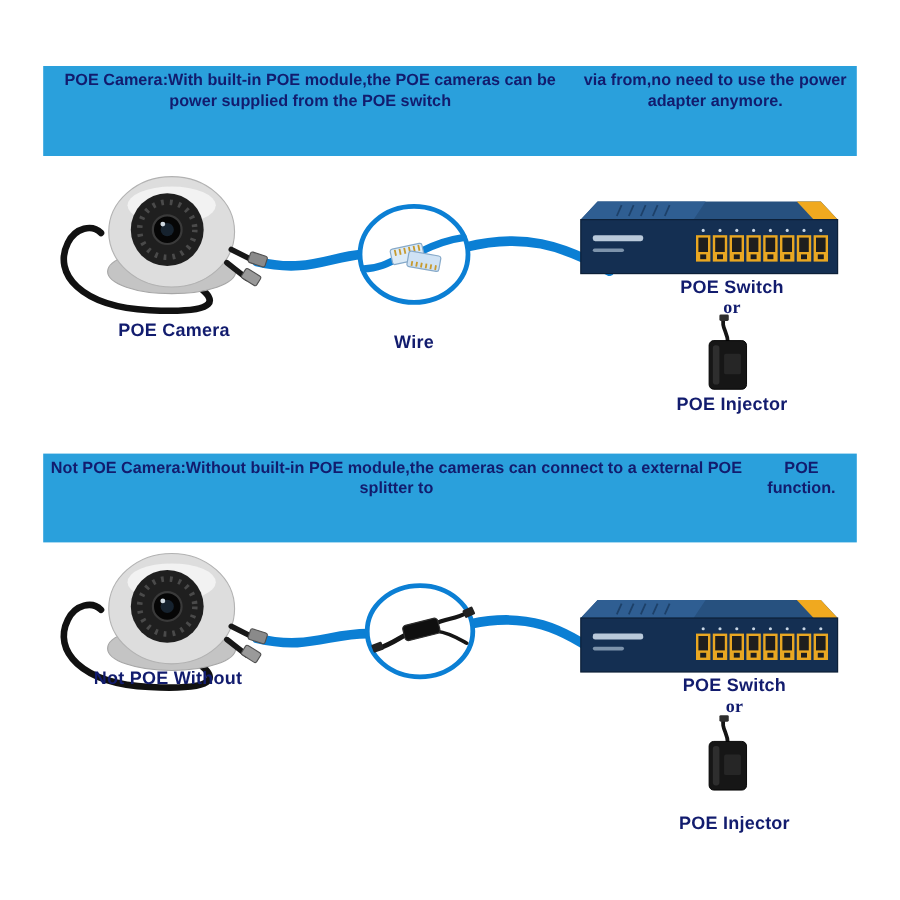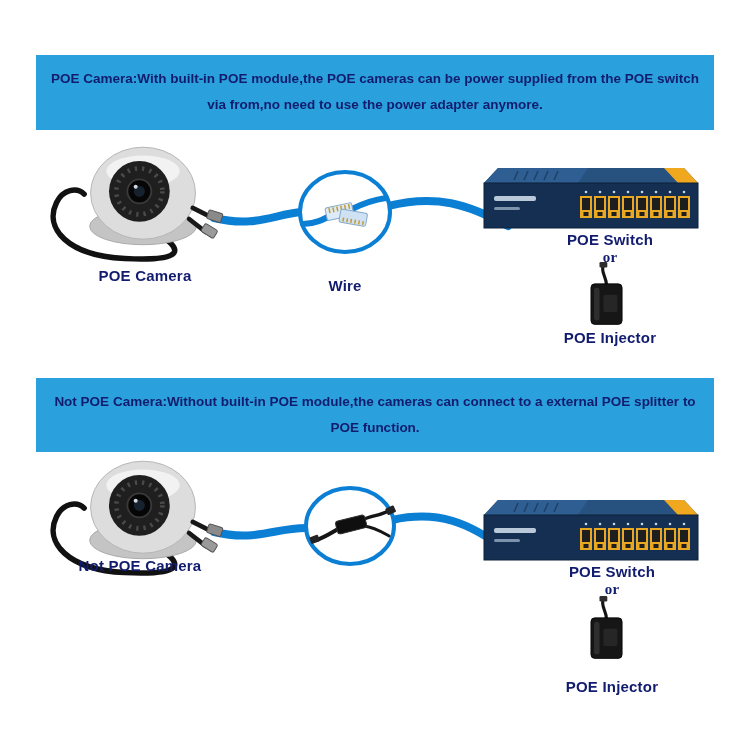--- a/index.html
+++ b/index.html
@@ -8,21 +8,21 @@
     width:750px; height:750px;
     font-family:"Liberation Sans", sans-serif;
     position:relative; overflow:hidden;
   }
   #app { position:absolute; left:0; top:0; width:750px; height:750px; background:#fff; }
   svg.diagram { position:absolute; left:0; top:0; }
   .banner {
     position:absolute; left:36px; width:678px;
     background:#2aa0dc; color:#121c6e;
     font-weight:bold; font-size:13.5px; text-align:center;
-    display:flex; flex-direction:column; justify-content:center;
+    display:flex; flex-direction:row; justify-content:center;
     line-height:1.25; gap:9px; padding:4px 6px;
   }
   #banner-top { top:55px; height:75px; }
   #banner-bottom { top:378px; height:74px; }
   .label {
     position:absolute; color:#121c6e; font-weight:bold;
     font-size:15px; text-align:center; letter-spacing:0.2px;
   }
   .label.small { font-size:15px;font-family:Liberation Serif, serif; }
 </style>
@@ -192,18 +192,18 @@
   <div class="label" style="left:285px; top:257px; width:120px;margin-top:20px;">Wire</div>
   <div class="label" style="left:530px; top:231px; width:160px;">POE Switch</div>
   <div class="label small" style="left:530px; top:249px; width:160px;">or</div>
   <div class="label" style="left:530px; top:329px; width:160px;">POE Injector</div>
 
   <div class="banner" id="banner-bottom">
     <div>Not POE Camera:Without built-in POE module,the cameras can connect to a external POE splitter to</div>
     <div>POE function.</div>
   </div>
 
-  <div class="label" style="left:45px; top:557px; width:190px;">Not POE Camera</div>
+  <div class="label" style="left:45px; top:557px; width:190px;">Not POE Without</div>
   <div class="label" style="left:532px; top:563px; width:160px;">POE Switch</div>
   <div class="label small" style="left:532px; top:581px; width:160px;">or</div>
   <div class="label" style="left:532px; top:678px; width:160px;">POE Injector</div>
 
 </div>
 
 </body></html>

